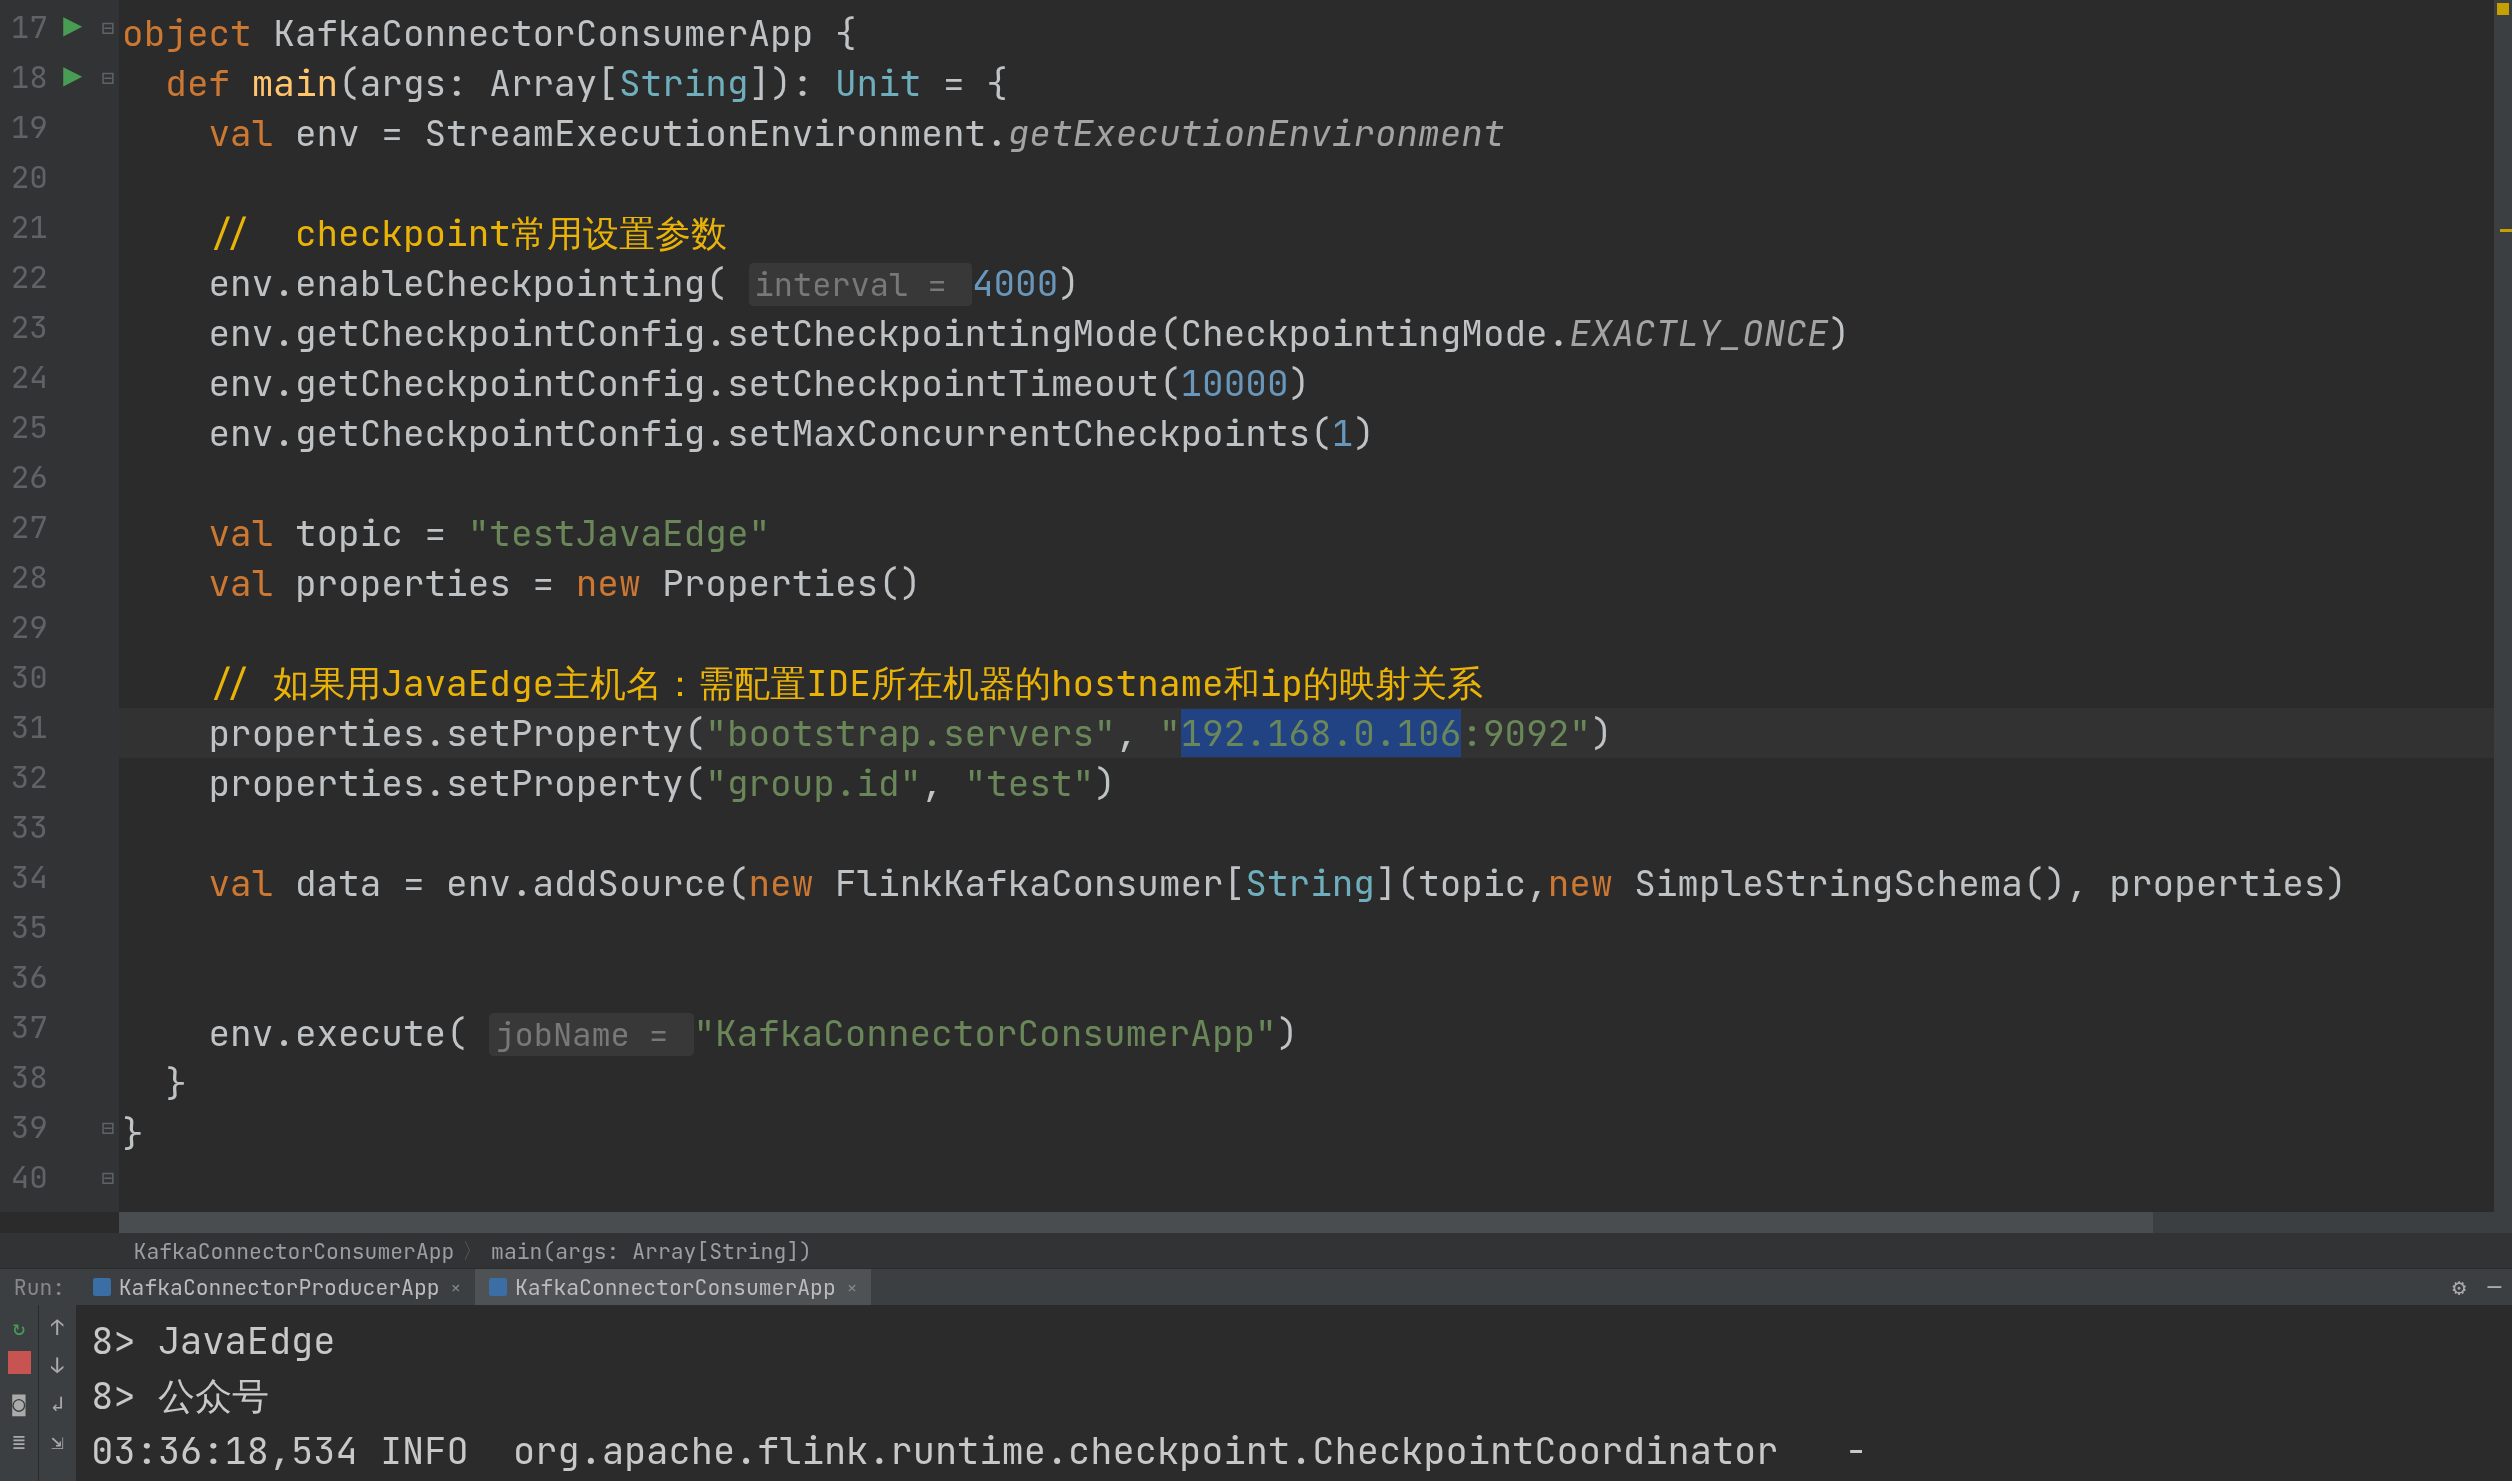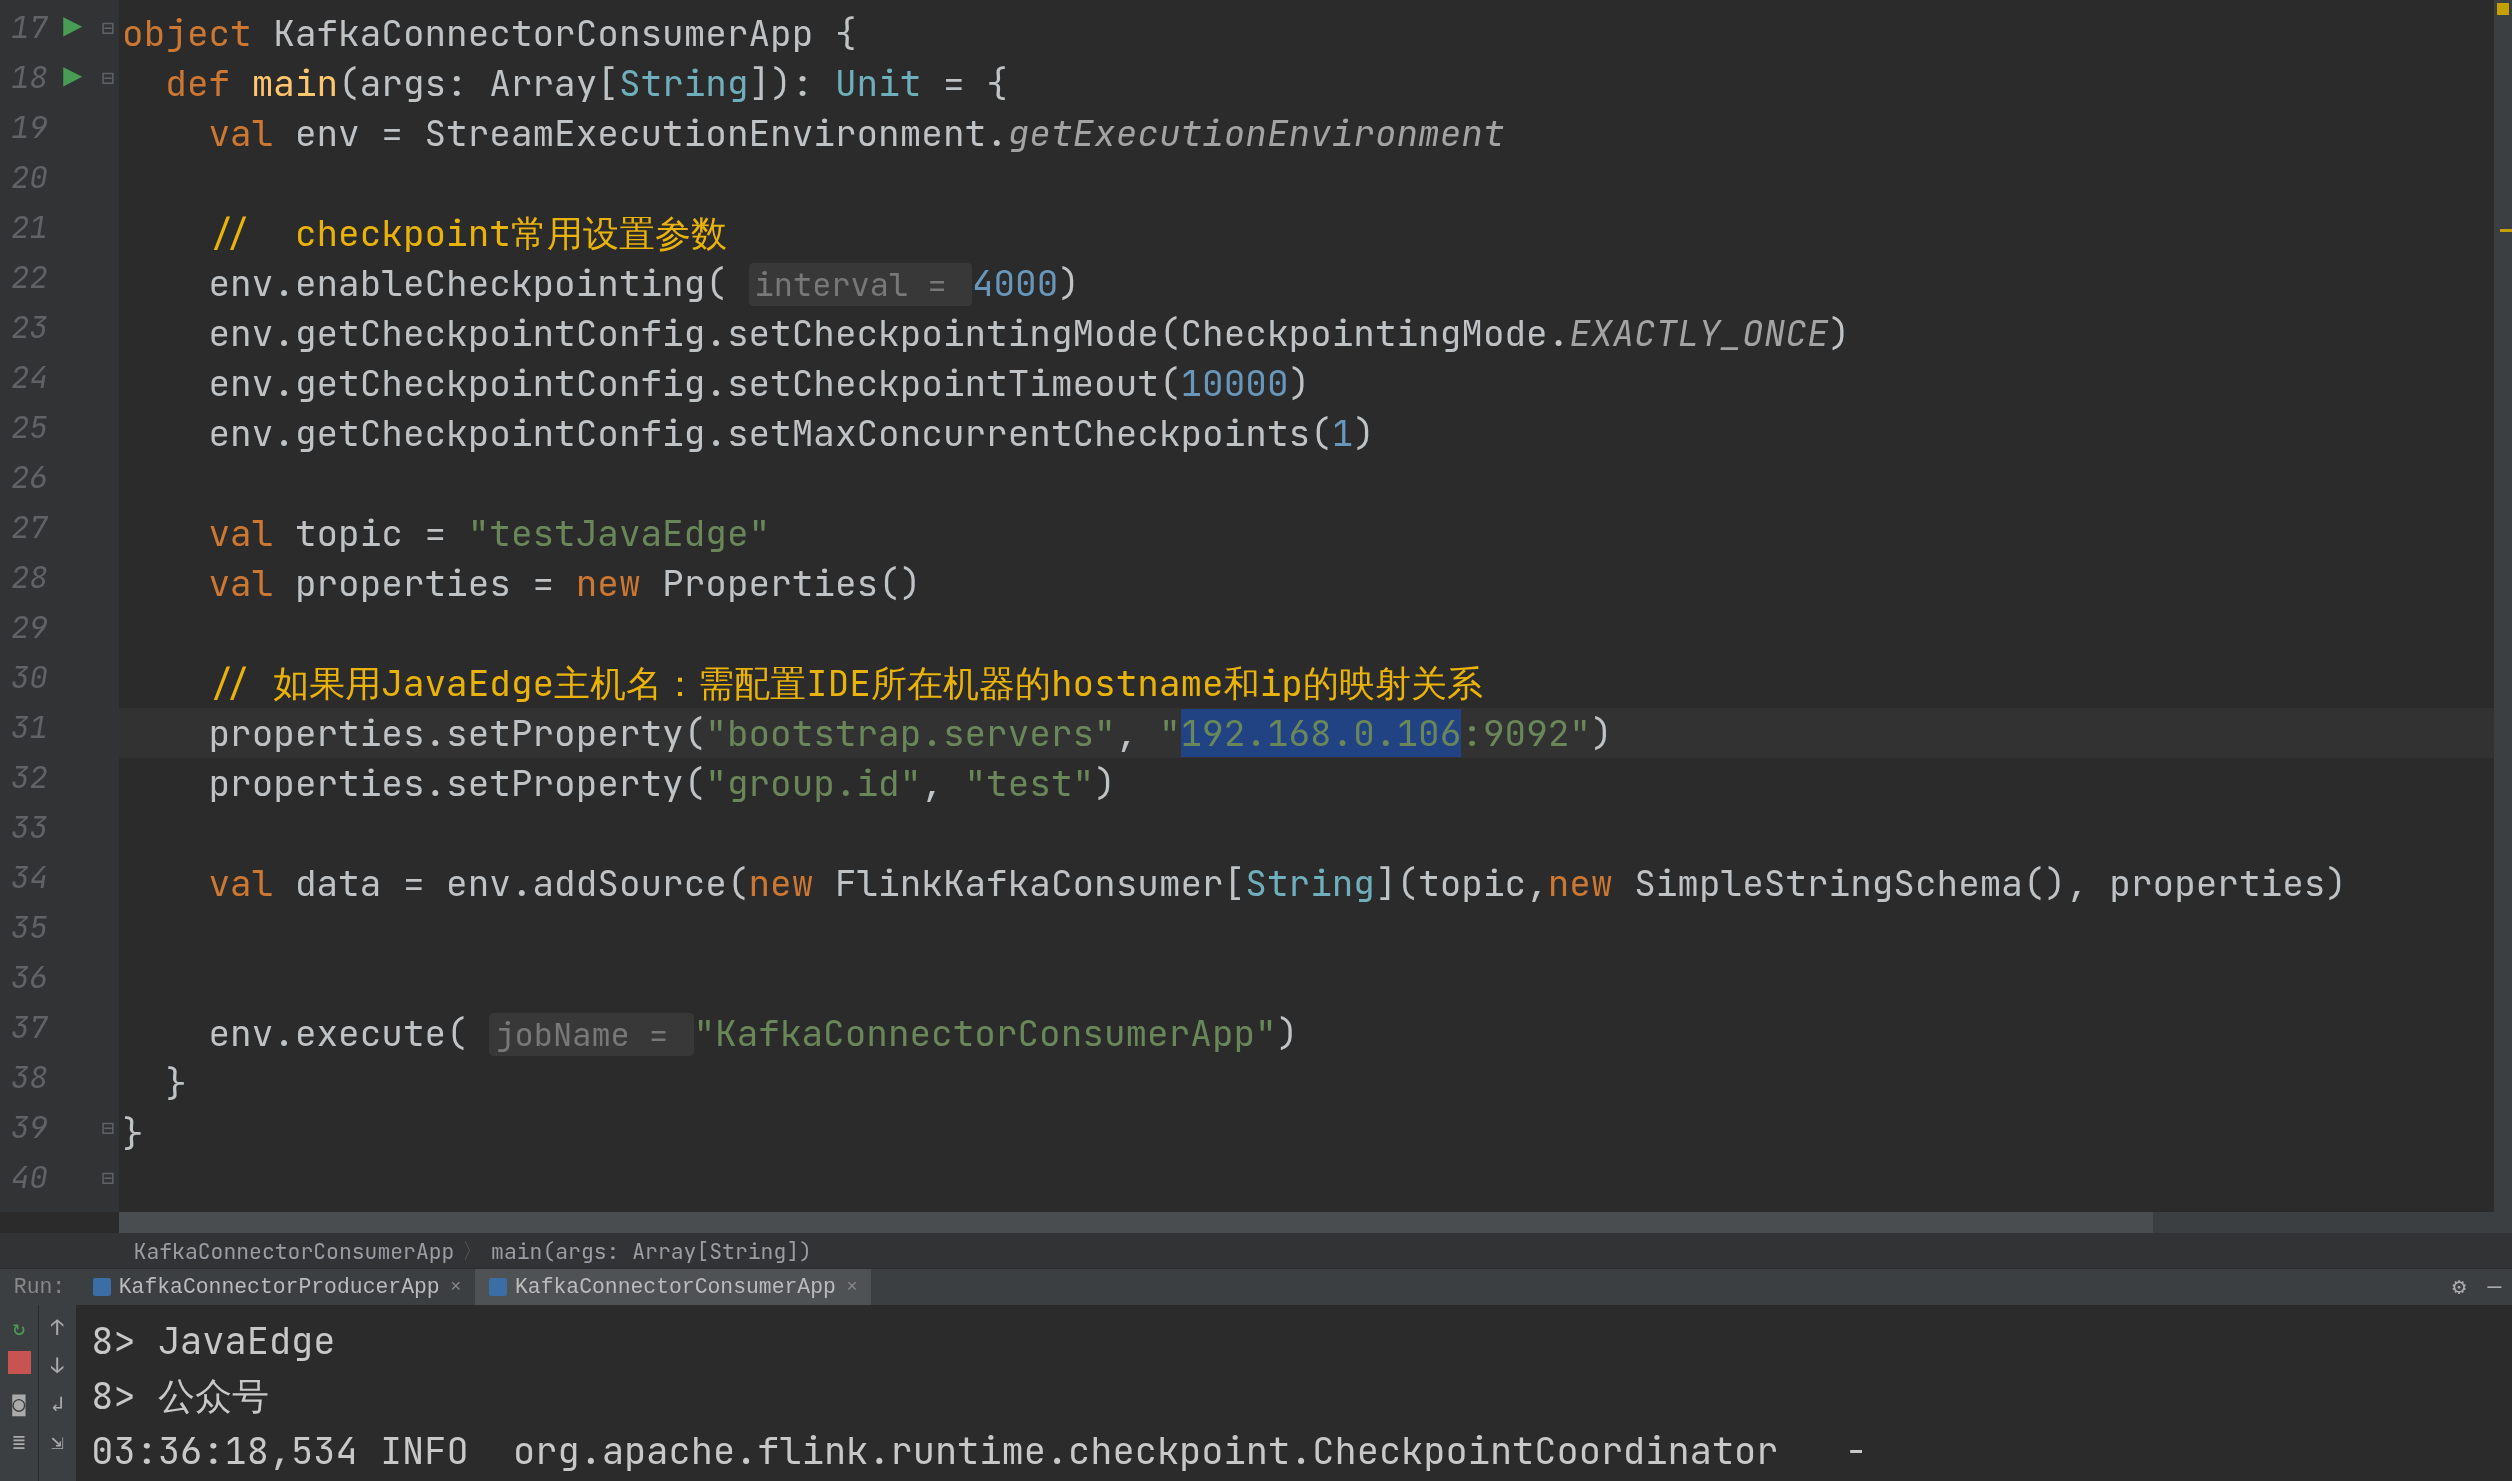--- a/index.html
+++ b/index.html
@@ -23,21 +23,20 @@
     width: 119px;
     background: #313335;
     padding-top: 1.5px;
     flex-shrink: 0;
   }
   .gutter-row {
     display: flex;
     height: 50px;
     align-items: center;
     position: relative;
-    font-style: italic;
   }
   .line-number {
     color: #606366;
     font-size: 31px;
     text-align: right;
     width: 54px;
     padding-right: 6.1px;
   }
   .run-icon {
     color: #499c54;
@@ -126,21 +125,20 @@
   }
   .crumb { padding: 0 7.6px; }
   .crumb-sep { color: #5a5d60; }
 
   .run-toolbar {
     height: 37px;
     background: #3c3f41;
     display: flex;
     align-items: center;
     border-top: 0.8px solid #2b2b2b;
-    font-family: Liberation Mono, monospace;
   }
   .run-label {
     color: #888;
     font-size: 21.4px;
     padding: 0 13.8px;
   }
   .run-tab {
     display: flex;
     align-items: center;
     padding: 0 13.8px;

